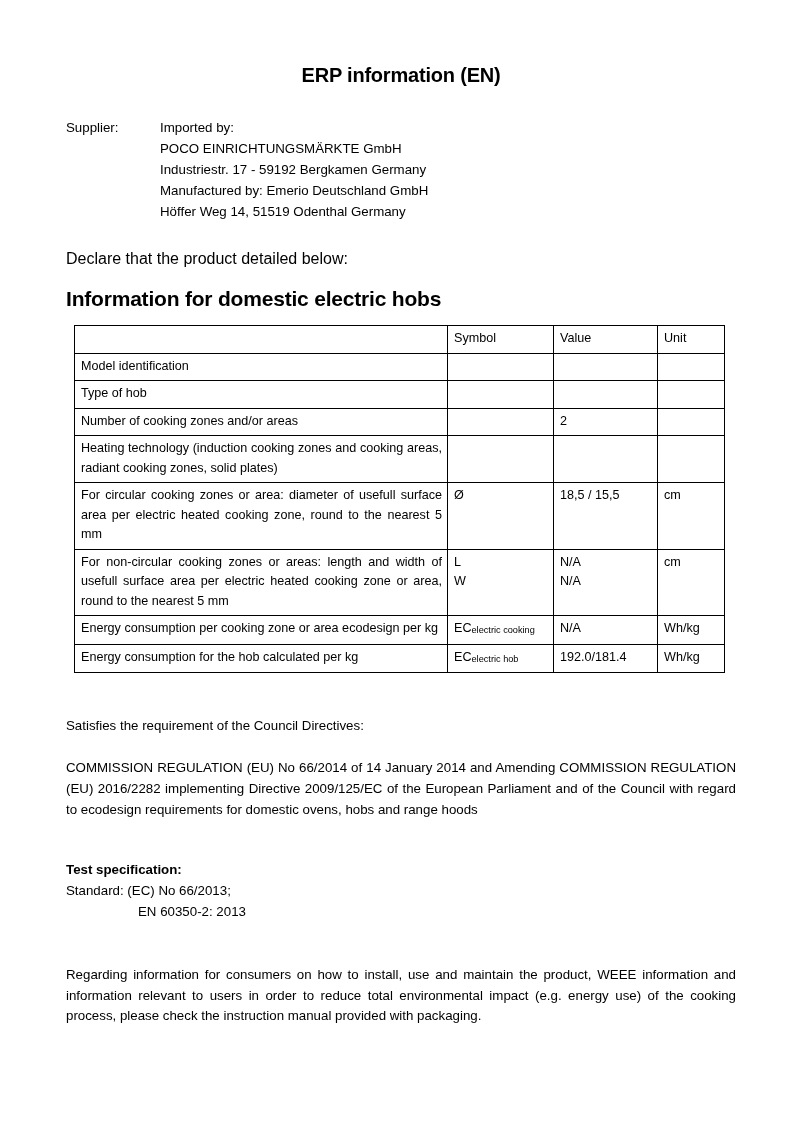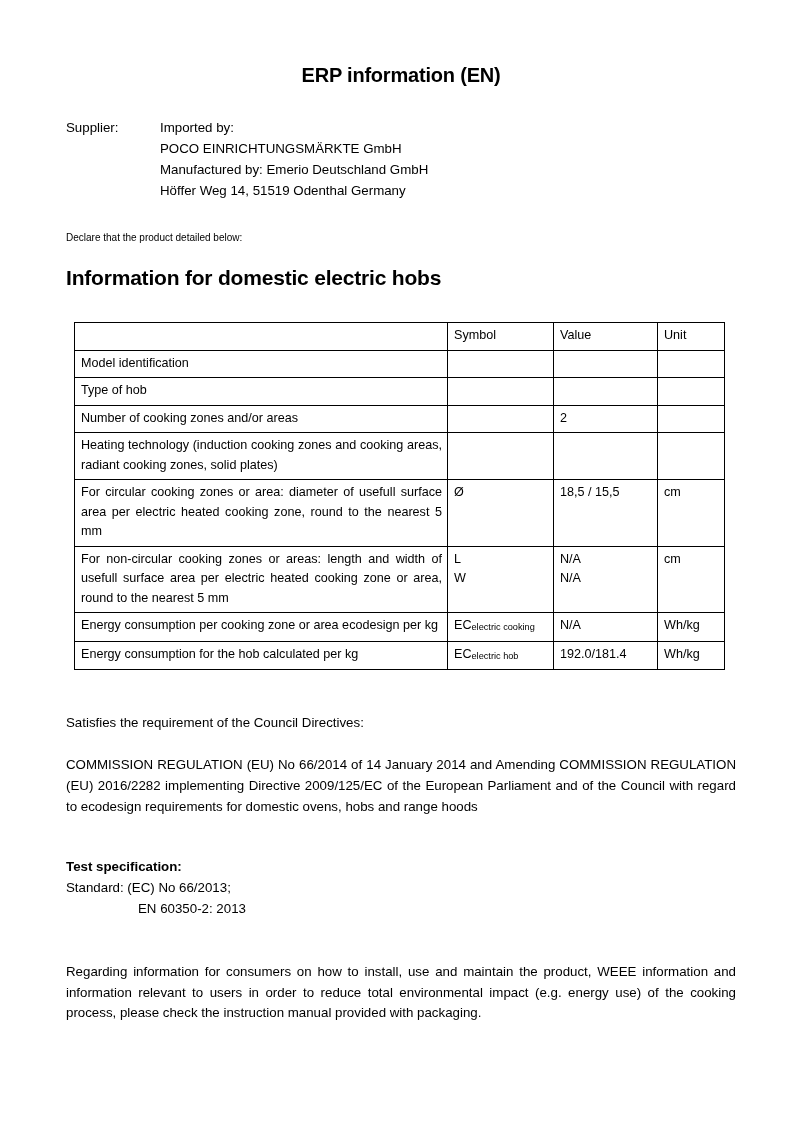--- a/index.html
+++ b/index.html
@@ -51,37 +51,37 @@
   .supplier-lines {
     flex: 1;
   }
   .supplier-lines div {
     white-space: nowrap;
   }
 
   
   .declare-line {
     margin-top: 27px;
-    font-size: 10px;
+    font-size: 16px;
     line-height: 20px;
   }
 
   
   .section-heading {
     margin-top: 17px;
     margin-bottom: 0;
     font-size: 21px;
     font-weight: bold;
     letter-spacing: -0.2px;
     line-height: 1.25;
   }
 
   
   .erp-table {
-    margin-top: 31px;
+    margin-top: 13px;
     margin-left: 8px;
     width: 650px;
     border-collapse: collapse;
     table-layout: fixed;
     font-size: 12.6px;
   }
   .erp-table td {
     border: 1px solid #000000;
     padding: 3px 5px 4px 6px;
     vertical-align: top;
@@ -139,20 +139,21 @@
 <div class="page">
   <div class="content">
 
     <h1 class="doc-title">ERP information (EN)</h1>
 
     <div class="supplier-block">
       <div class="supplier-label">Supplier:</div>
       <div class="supplier-lines">
         <div>Imported by:</div>
         <div>POCO EINRICHTUNGSMÄRKTE GmbH</div>
+        <div>Industriestr. 17 - 59192 Bergkamen Germany</div>
         <div>Manufactured by: Emerio Deutschland GmbH</div>
         <div>Höffer Weg 14, 51519 Odenthal Germany</div>
       </div>
     </div>
 
     <div class="declare-line">Declare that the product detailed below:</div>
 
     <h2 class="section-heading">Information for domestic electric hobs</h2>
 
     <table class="erp-table">

